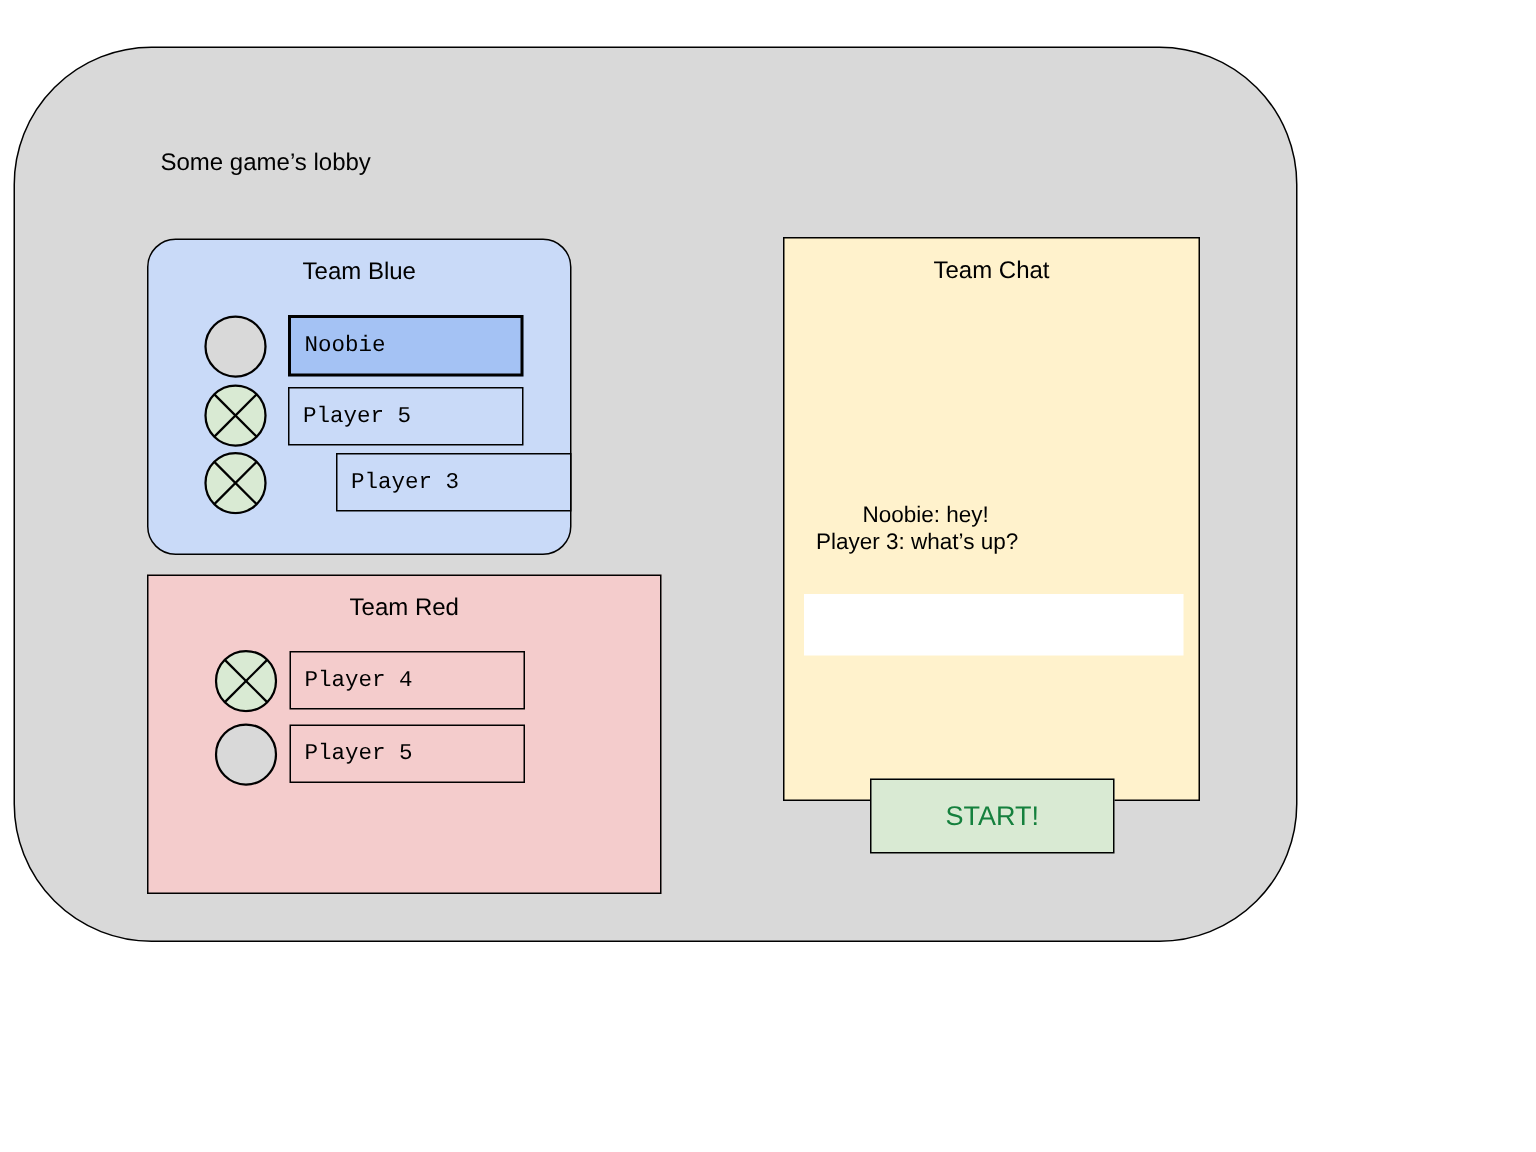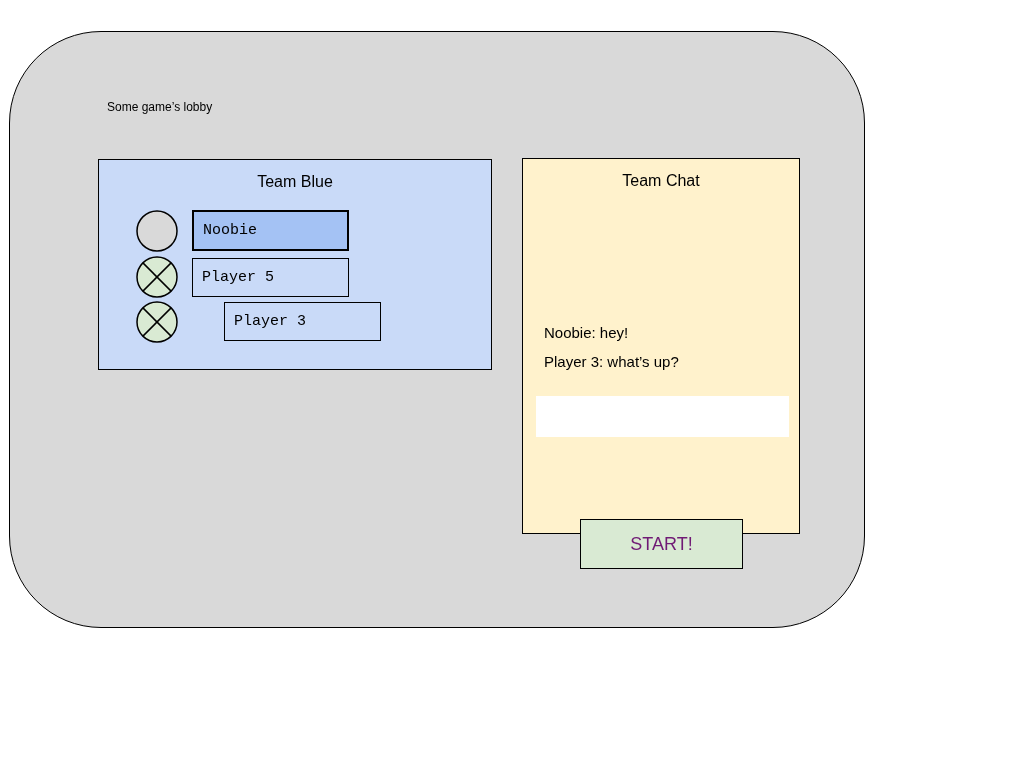--- a/index.html
+++ b/index.html
@@ -15,37 +15,38 @@
     position: absolute;
     left: 9px; top: 31px;
     width: 856px; height: 597px;
     background: #d9d9d9;
     border: 1.4px solid #000000;
     border-radius: 92px;
   }
   .lobby-title {
     position: absolute;
     left: 97px; top: 68px;
-    font-size: 12px;
+    font-size: 16px;
   }
   .panel {
     position: absolute;
     border: 1.4px solid #000000;
   }
   .panel-title {
     position: absolute;
     top: 13px; left: 0;
     width: 100%;
     text-align: center;
     font-size: 16px;
   }
   .team-blue {
     left: 88px; top: 127px;
-    width: 394px; height: 211px;
+    width: 283px; height: 211px;
     background: #c9daf8;
+    border-radius: 19px;
   }
   .team-red {
     left: 88px; top: 351px;
     width: 343px; height: 213px;
     background: #f4cccc;
   }
   .status-icon {
     position: absolute;
     width: 42px; height: 42px;
   }
@@ -87,42 +88,42 @@
     left: 512px; top: 126px;
     width: 278px; height: 376px;
     background: #fff2cc;
   }
   .chat-message {
     position: absolute;
     left: 21px;
     font-size: 15px;
     white-space: nowrap;
   }
-  .chat-msg-1 { top: 165px; }
+  .chat-msg-1 { top: 176px; margin-left: 31px; }
   .chat-msg-2 { top: 194px; }
   .chat-input {
     position: absolute;
     left: 13px; top: 237px;
     width: 253px; height: 41px;
     background: #ffffff;
     border: none;
     outline: none;
     font-size: 15px;
     font-family: "Liberation Sans", "DejaVu Sans", sans-serif;
     padding: 0 8px;
   }
   .start-button {
     position: absolute;
     left: 570px; top: 487px;
     width: 163px; height: 50px;
     background: #d9ead3;
     border: 1.4px solid #000000;
     font-size: 18px;
     font-family: "Liberation Sans", "DejaVu Sans", sans-serif;
-    color: #701a75;
+    color: #15803d;
     display: flex;
     align-items: center;
     justify-content: center;
     cursor: pointer;
   }
 </style>
 </head>
 <body>
 
 <div class="lobby">
@@ -159,20 +160,45 @@
           <circle cx="21" cy="21" r="20"></circle>
           <line x1="6.9" y1="6.9" x2="35.1" y2="35.1"></line>
           <line x1="35.1" y1="6.9" x2="6.9" y2="35.1"></line>
         </svg>
     </span>
     <div class="player-box b-box-3">
       <span>Player 3</span>
     </div>
   </div>
 
+  <div class="panel team-red">
+    <div class="panel-title">Team Red</div>
+
+    <span class="status-icon r-icon-1 ready">
+      <svg viewBox="0 0 42 42">
+          <circle cx="21" cy="21" r="20"></circle>
+          <line x1="6.9" y1="6.9" x2="35.1" y2="35.1"></line>
+          <line x1="35.1" y1="6.9" x2="6.9" y2="35.1"></line>
+        </svg>
+    </span>
+    <div class="player-box r-box-1">
+      <span>Player 4</span>
+    </div>
+
+    <span class="status-icon r-icon-2 not-ready">
+      <svg viewBox="0 0 42 42">
+          <circle cx="21" cy="21" r="20"></circle>
+          <line x1="6.9" y1="6.9" x2="35.1" y2="35.1"></line>
+          <line x1="35.1" y1="6.9" x2="6.9" y2="35.1"></line>
+        </svg>
+    </span>
+    <div class="player-box r-box-2">
+      <span>Player 5</span>
+    </div>
+  </div>
 
   <div class="panel chat">
     <div class="panel-title">Team Chat</div>
     <div class="chat-message chat-msg-1">Noobie: hey!</div>
     <div class="chat-message chat-msg-2">Player 3: what’s up?</div>
     <input class="chat-input" type="text" value="" style="">
   </div>
 
   <button class="start-button">START!</button>
 

